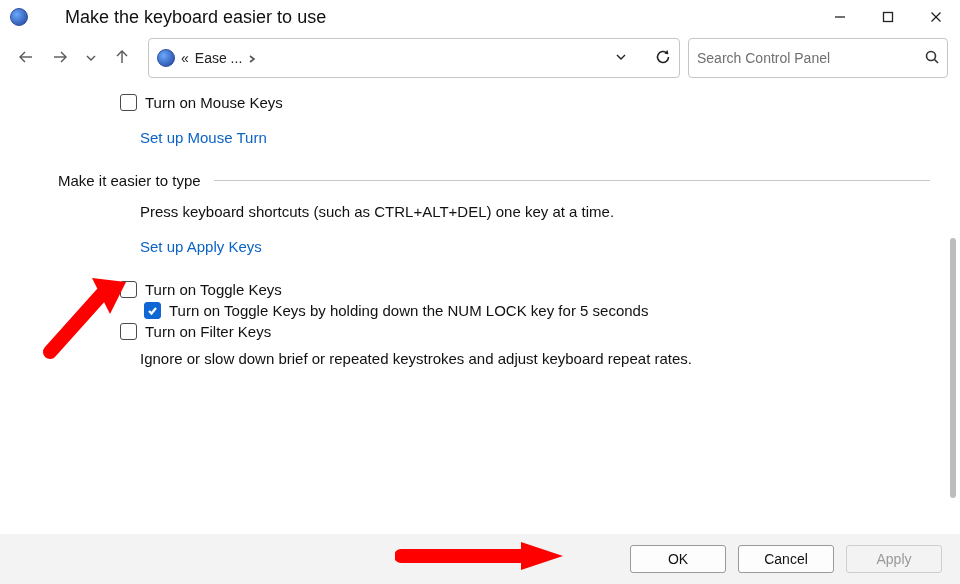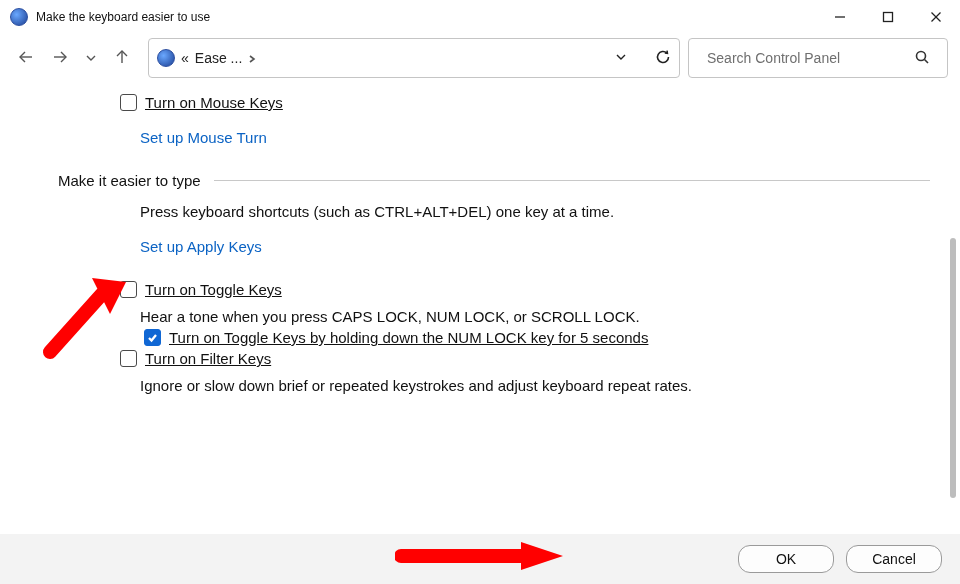--- a/index.html
+++ b/index.html
@@ -22,21 +22,21 @@
     height: 34px;
     padding: 0 0 0 10px;
   }
   .title-icon {
     width: 18px; height: 18px;
     border-radius: 50%;
     background: radial-gradient(circle at 35% 35%, #6aa8ff 0%, #1b3f93 100%);
     border: 1px solid #2b4ea0;
     margin-right: 8px;
   }
-  .title-text { font-size: 12px; }
+  .title-text { font-size: 18px; margin-left: 29px; }
   .title-spacer { flex: 1; }
   .win-btn {
     width: 48px; height: 34px;
     display: flex; align-items: center; justify-content: center;
     font-size: 14px;
     color: #222;
   }
   .win-btn svg { width: 12px; height: 12px; stroke: #222; stroke-width: 1.3; fill: none; }
 
   
@@ -75,41 +75,41 @@
   .addr-refresh { margin-left: 22px; }
   .addr-refresh svg { width: 16px; height: 16px; stroke:#222; stroke-width:1.6; fill:none; }
 
   .search-box {
     width: 260px;
     height: 40px;
     border: 1px solid #c5c5c5;
     border-radius: 4px;
     display: flex;
     align-items: center;
-    padding: 0 18px;
+    padding: 0 8px;
     color: #6f6f6f;
     justify-content: space-between;
   }
   .search-box .search-ico svg { width: 14px; height: 14px; stroke:#333; stroke-width:1.6; fill:none; }
 
   
   .content-wrap {
     position: absolute;
     top: 90px;
     left: 0;
     right: 0;
     bottom: 50px;
     overflow: hidden;
   }
   .content {
     padding-left: 58px;
     padding-right: 30px;
   }
 
-  .cb-row { display:flex; align-items:flex-end; gap:8px; margin-top:4px;text-decoration:underline; }
+  .cb-row { display:flex; align-items:flex-end; gap:8px; margin-top:4px; }
   .cb {
     width: 17px; height: 17px;
     border: 1.3px solid #4a4a4a;
     border-radius: 3px;
     flex-shrink: 0;
     display: flex; align-items:center; justify-content:center;
     background:#fff;
   }
   .cb.checked { background:#1067d4; border-color:#1067d4; }
   .cb.checked svg { width:11px; height:11px; stroke:#fff; stroke-width:2.3; fill:none; }
@@ -152,21 +152,21 @@
     background:#f3f3f3;
     display:flex;
     align-items:center;
     justify-content:flex-end;
     padding-right:18px;
     gap:12px;
   }
   .btn {
     width:96px; height:28px;
     border:1px solid #9a9a9a;
-    border-radius:12px;
+    border-radius:3px;
     background:#fdfdfd;
     display:flex; align-items:center; justify-content:center;
     font-size:14px;
   }
   .btn.disabled { color:#9a9a9a; border-color:#cfcfcf; background:#f3f3f3; }
 
   .cut-text { white-space:nowrap; overflow:hidden; }
 </style>
 </head>
 <body>
@@ -260,21 +260,20 @@
     <div class="desc">Press keyboard shortcuts (such as CTRL+ALT+DEL) one key at a time.</div>
     <div class="link">Set up Apply Keys</div>
 
     
     <div class="group" style="margin-top:26px;">
       <div class="cb-row">
         <div class="cb"></div>
         <div class="cb-label">Turn on Toggle Keys</div>
       </div>
     </div>
-    <div class="desc">Hear a tone when you press CAPS LOCK, NUM LOCK, or SCROLL LOCK.</div>
     <div class="nested">
       <div class="cb-row">
         <div class="cb checked">
           <svg viewBox="0 0 11 11">
               <polyline points="2,6 4.5,8.5 9,3"></polyline>
             </svg>
         </div>
         <div class="cb-label">Turn on Toggle Keys by holding down the NUM LOCK key for 5 seconds</div>
       </div>
     </div>
@@ -302,20 +301,23 @@
   <div class="fake-scroll-thumb"></div>
 </div>
 
 <div class="bottom-bar">
   <div class="btn">
       <span>OK</span>
     </div>
   <div class="btn">
       <span>Cancel</span>
     </div>
+  <div class="btn disabled">
+      <span>Apply</span>
+    </div>
 </div>
 
 <div class="arrow" style="left:395px; top:540px;">
   <svg width="170" height="32" viewBox="0 0 170 32">
     <line x1="6" y1="16" x2="130" y2="16" stroke="#ff0000" stroke-width="14" stroke-linecap="round"></line>
     <polygon points="126,2 168,16 126,30" fill="#ff0000"></polygon>
   </svg>
 </div>
 
 </body></html>

